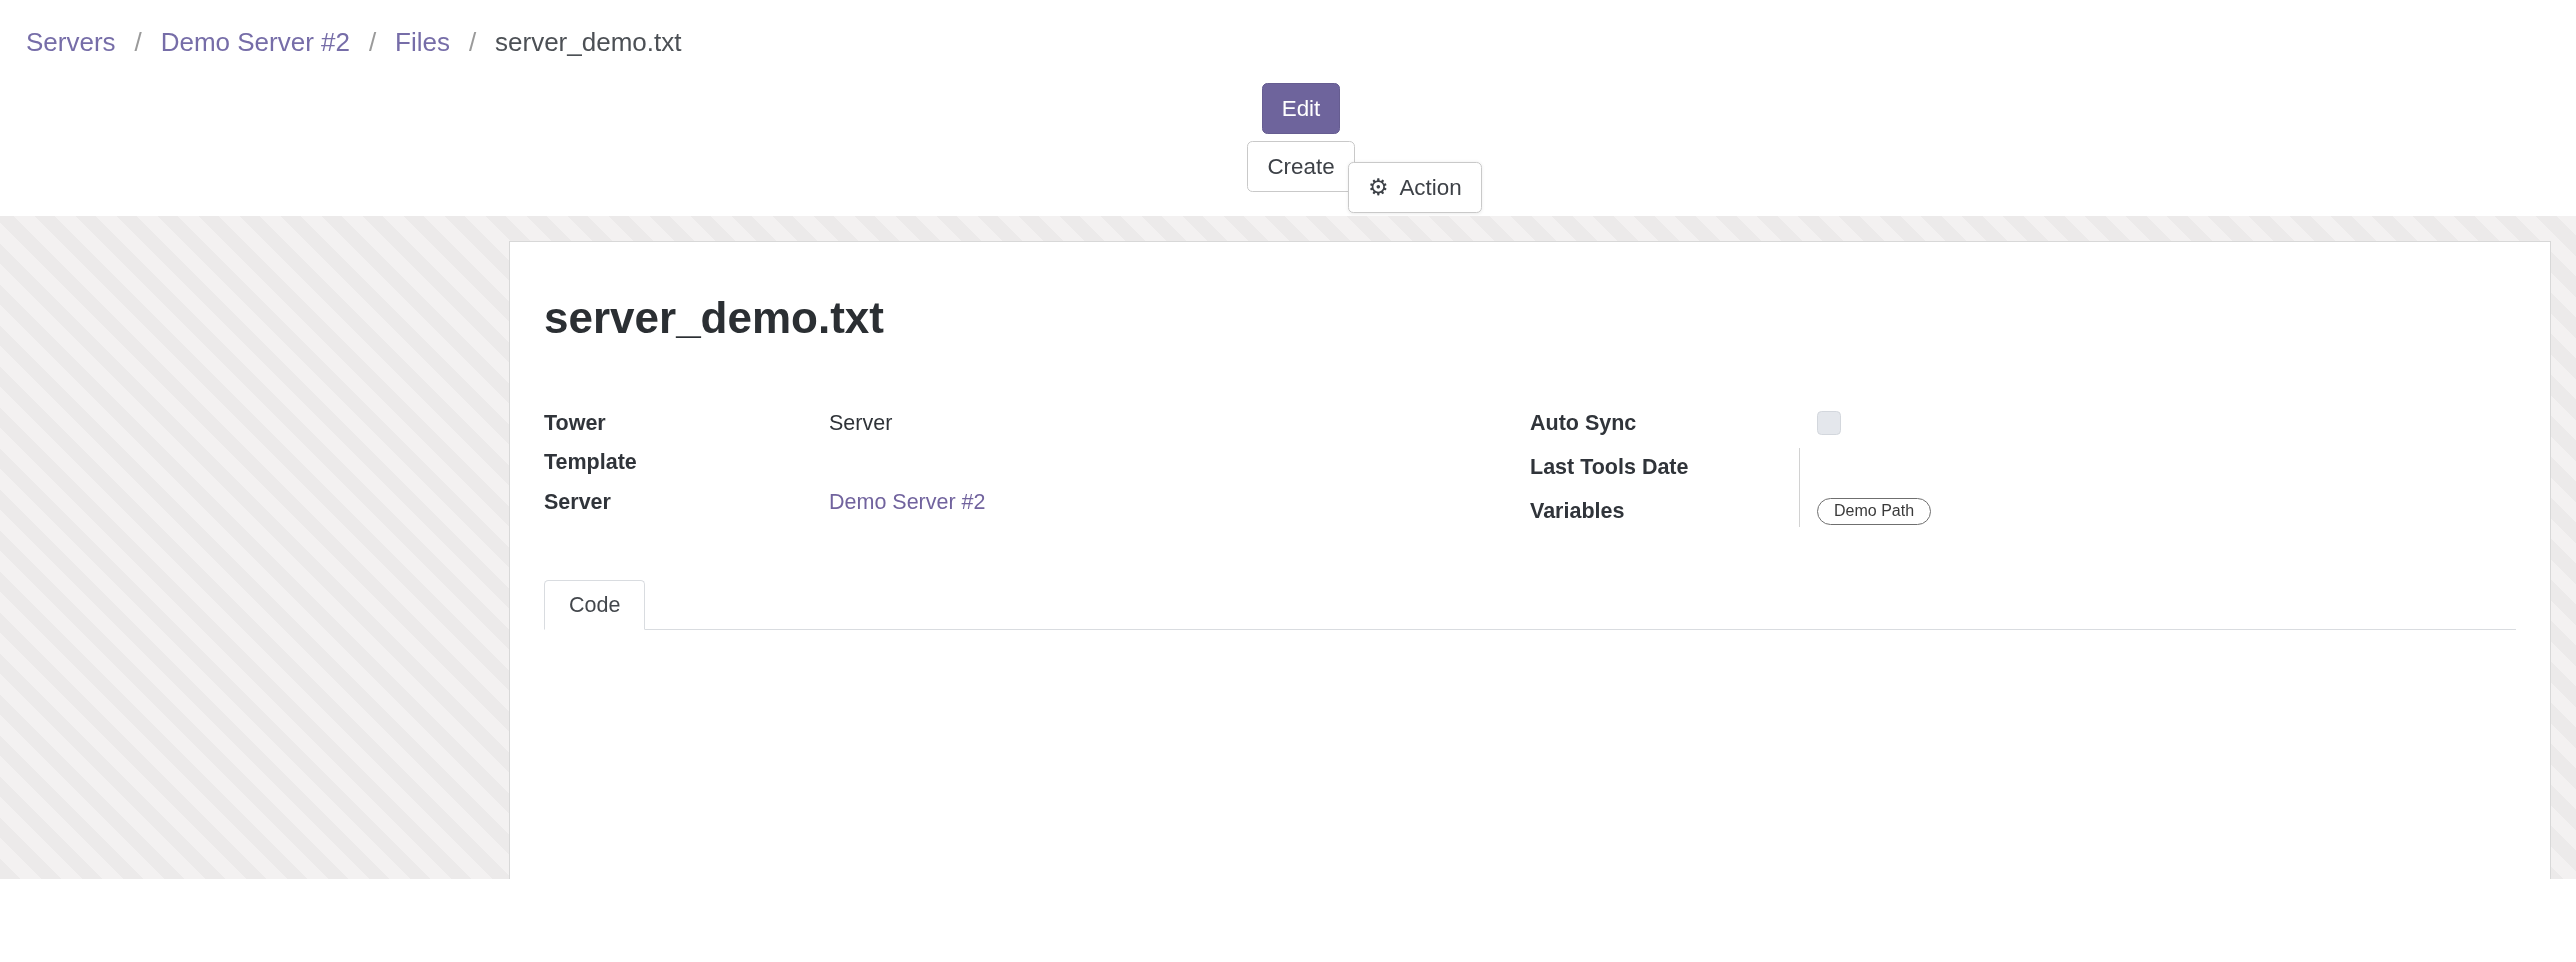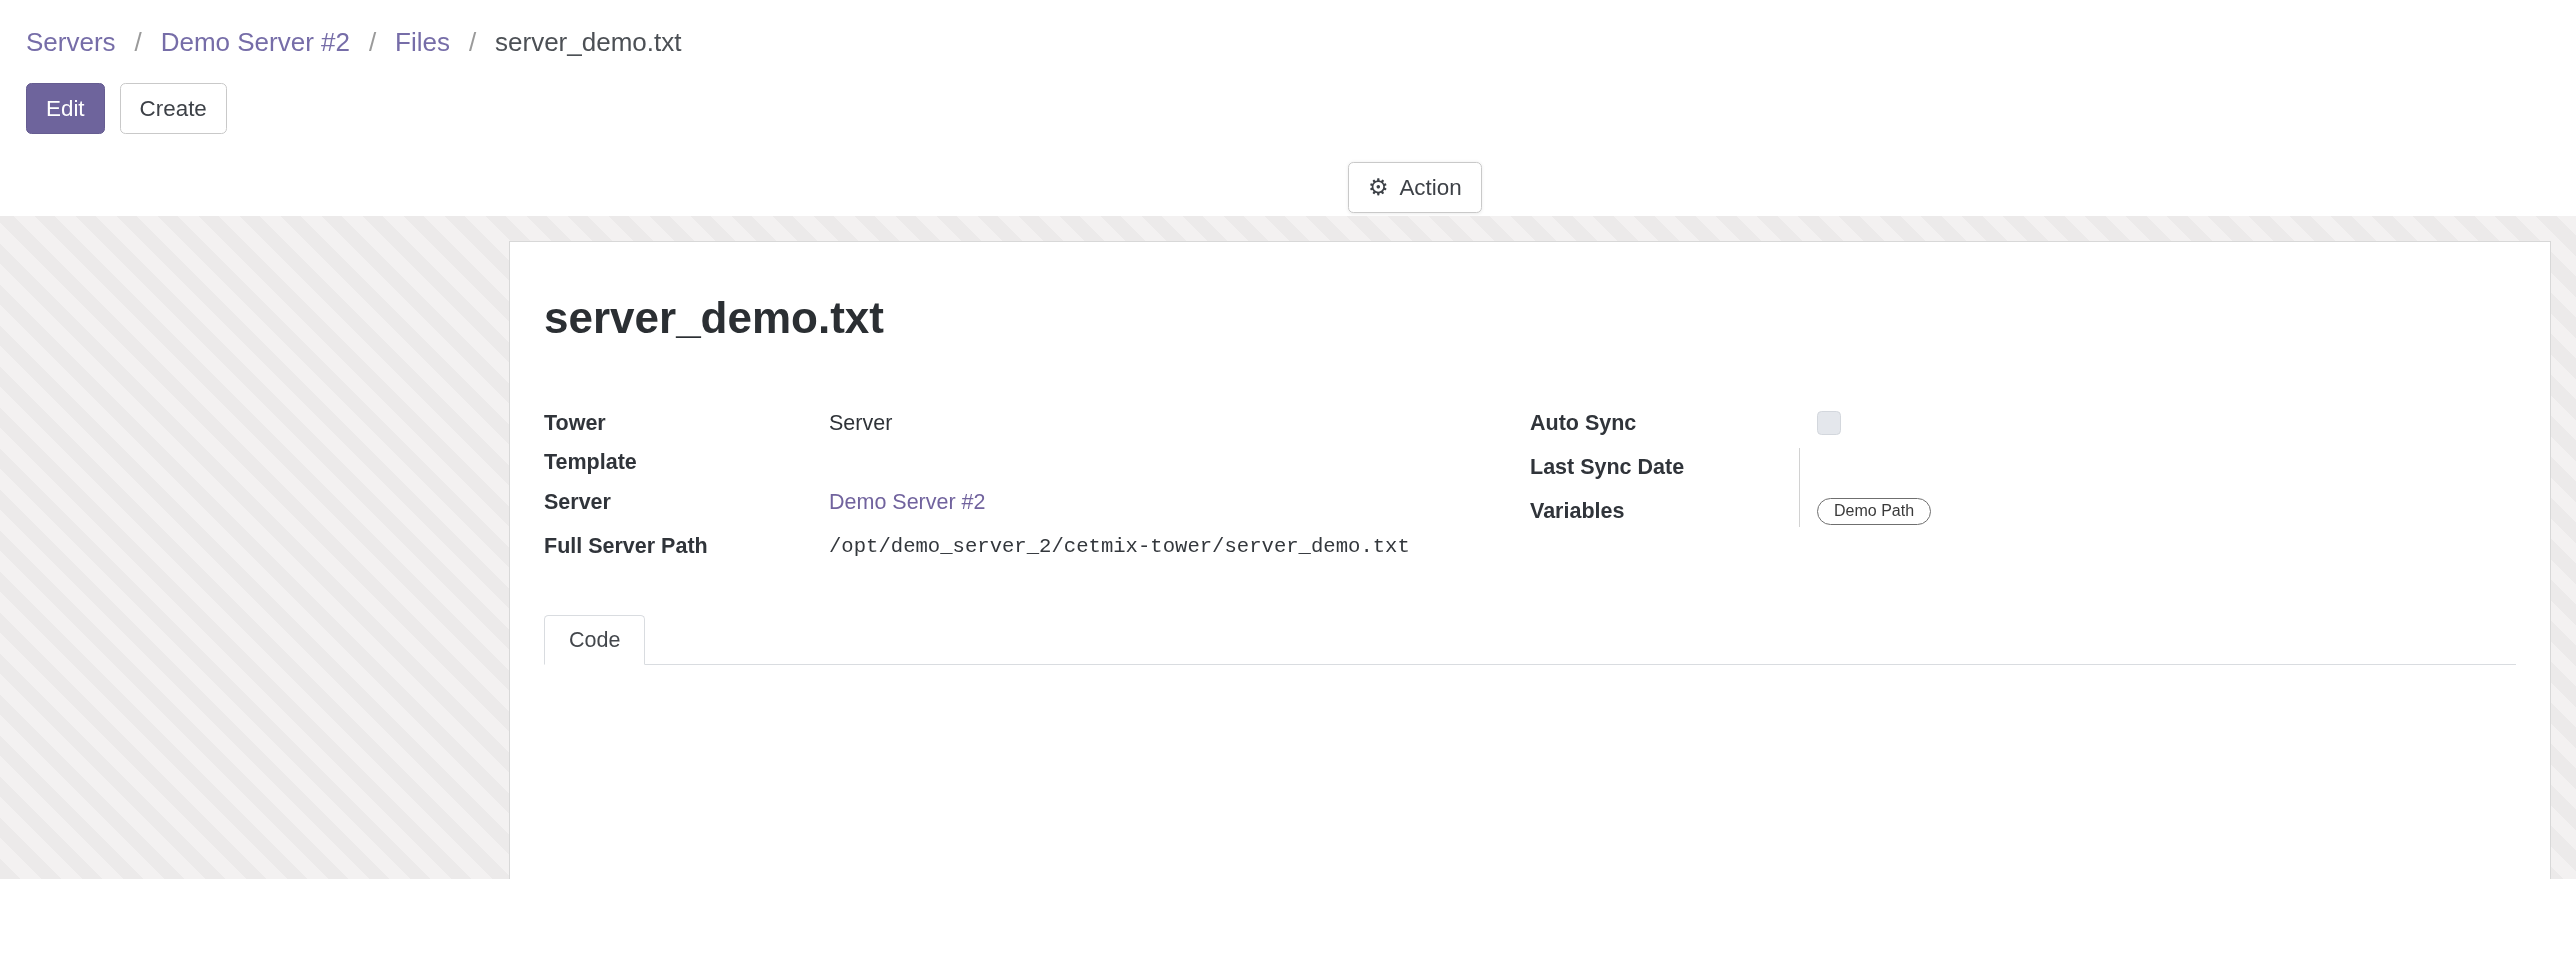--- a/index.html
+++ b/index.html
@@ -26,21 +26,21 @@
   .menu { display:flex; gap:34px; font-size:22.4px; }
   .menu a { color:rgba(255,255,255,.95); text-decoration:none; cursor:pointer; white-space:nowrap; }
 
   
   .control-panel { position:relative; background:#fff; height:216px; padding:24px 0 0 26px; }
   .breadcrumb { font-size:26px; line-height:36px; }
   .breadcrumb a { color:#766da8; text-decoration:none; cursor:pointer; }
   .breadcrumb .sep { color:#9a9a9a; margin:0 11.7px; }
   .breadcrumb .current { color:#4c5055; }
 
-  .btn-row { margin-top:23px; display:flex; align-items:center; gap:15px; }
+  .btn-row { margin-top:23px; display:flex; align-items:center; gap:7px;flex-direction:column; }
   .btn {
     font-family:inherit; font-size:22.4px; height:51px; border-radius:5.4px;
     padding:0 19px; display:inline-flex; align-items:center; justify-content:center;
     cursor:pointer; white-space:nowrap;
   }
   .btn-primary { background:#6e649c; color:#fff; border:0.9px solid #665d91; }
   .btn-secondary { background:#fff; color:#3d4147; border:0.9px solid #c9c9c9; }
   .action-btn { position:absolute; left:1348px; top:162px; box-shadow:0 0.9px 3.6px rgba(0,0,0,.08); gap:10.8px; }
   .gear { font-size:23px; line-height:1; }
 
@@ -132,36 +132,32 @@
           <div class="field-row short">
             <div class="field-label">Template</div>
             <div class="field-value"></div>
           </div>
           <div class="field-row">
             <div class="field-label">Server</div>
             <div class="field-value">
               <a>Demo Server #2</a>
             </div>
           </div>
-          <div class="field-row">
-            <div class="field-label">Full Server Path</div>
-            <div class="field-value mono">/opt/demo_server_2/cetmix-tower/server_demo.txt</div>
-          </div>
         </div>
 
         <div class="group right">
           <div class="right-divider"></div>
           <div class="field-row">
             <div class="field-label">Auto Sync</div>
             <div class="field-value">
               <div class="checkbox"></div>
             </div>
           </div>
           <div class="field-row">
-            <div class="field-label">Last Sync Date</div>
+            <div class="field-label">Last Tools Date</div>
             <div class="field-value"></div>
           </div>
           <div class="field-row">
             <div class="field-label">Variables</div>
             <div class="field-value">
               <span class="tag-pill">Demo Path</span>
             </div>
           </div>
         </div>
       </div>

